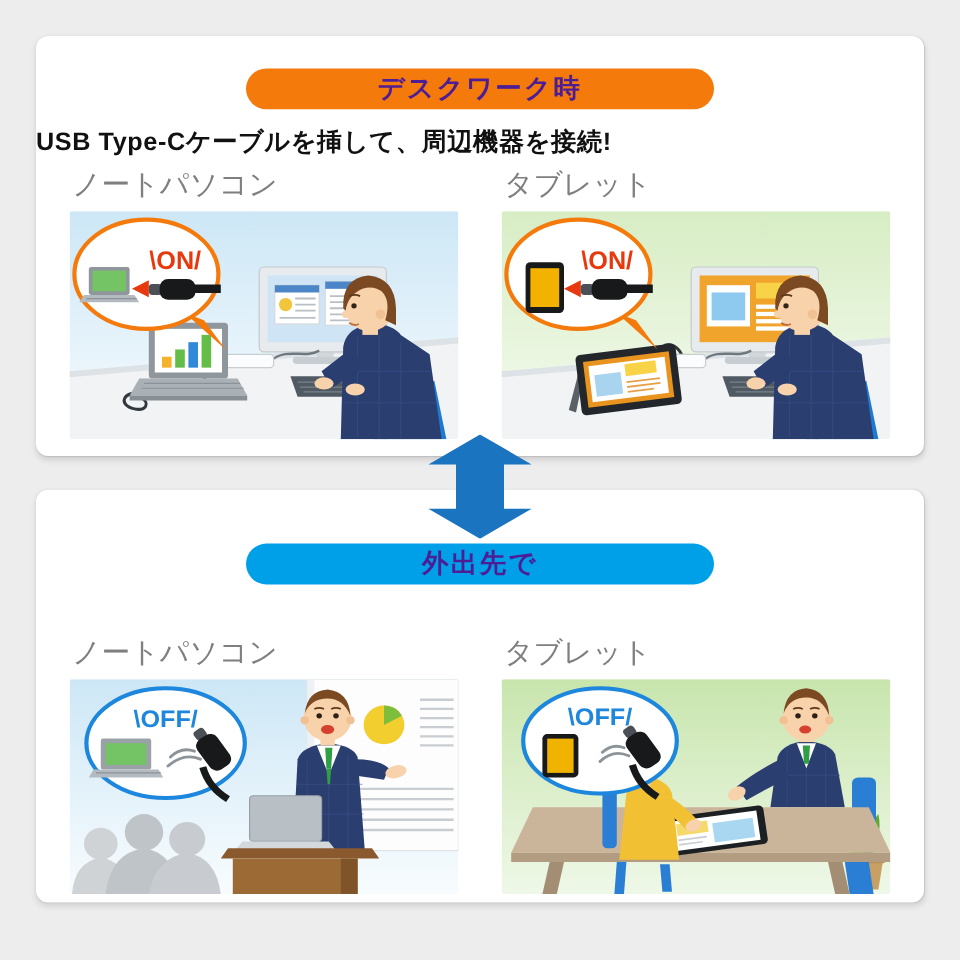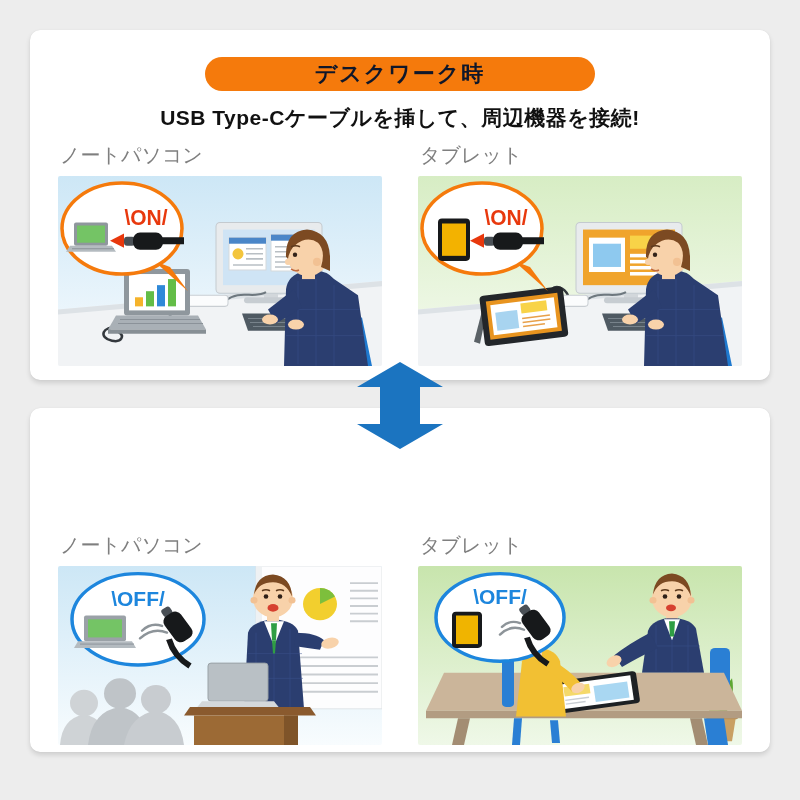--- a/index.html
+++ b/index.html
@@ -10,39 +10,39 @@
   }
   .panel{
     position:absolute;left:30px;width:740px;background:var(--panel-bg,#ffffff);
     border-radius:10px;
     box-shadow:0 3px 5px rgba(0,0,0,.13),0 0 1px rgba(0,0,0,.10);
   }
   #panel-top{top:30px;height:350px}
   #panel-bottom{top:408px;height:344px}
   .badge{
     position:absolute;left:175px;width:390px;height:34px;border-radius:17px;
-    color:#0f172a;font-size:22px;font-weight:bold;letter-spacing:2px;
+    color:#4c1d95;font-size:22px;font-weight:bold;letter-spacing:2px;
     display:flex;align-items:center;justify-content:center;
   }
   #panel-top .badge{top:27px;background:var(--orange,#f57a0c)}
   #panel-bottom .badge{top:45px;background:var(--badge-blue,#00a0e9)}
   .subtitle{
-    position:absolute;left:0;width:100%;text-align:center;
+    position:absolute;left:0;width:100%;text-align:left;
     font-size:21px;font-weight:bold;color:var(--title-text,#111);
     letter-spacing:0.5px;
   }
   #panel-top .subtitle{top:74px}
   #panel-bottom .subtitle{top:92px}
   .fig{position:absolute;width:324px}
   #panel-top .fig{top:112px}
   #panel-bottom .fig{top:124px}
   .fig.left{left:28px}
   .fig.right{left:388px}
   .fig .label{
-    display:block;font-size:20px;line-height:26px;color:var(--label-gray,#7f7f7f);
+    display:block;font-size:24px;line-height:26px;color:var(--label-gray,#7f7f7f);
     margin:0 0 8px 2px;
   }
   svg.scene{display:block;border-radius:2px}
   #panel-top svg.scene{width:324px;height:190px}
   #panel-bottom svg.scene{width:324px;height:179px}
   #updown-arrow{position:absolute;left:357px;top:362px;width:86px;height:87px;z-index:5}
   svg text.callout{font-family:"Liberation Sans","DejaVu Sans",sans-serif;font-weight:bold;font-size:21px}
 </style>
 </head>
 <body>
@@ -228,20 +228,21 @@
       </g>
     </svg>
   </figure>
 </section>
 
 <svg id="updown-arrow" viewBox="0 0 86 87">
   <polygon points="43,0 86,25 63,25 63,62 86,62 43,87 0,62 23,62 23,25 0,25" fill="var(--arrow-blue,#1b74c0)"></polygon>
 </svg>
 
 <section class="panel" id="panel-bottom">
+  <div class="badge">外出先で</div>
 
   <figure class="fig left" style="margin:0">
     <figcaption class="label">ノートパソコン</figcaption>
     <svg class="scene" viewBox="0 0 324 188" preserveAspectRatio="none">
       <defs>
         <linearGradient id="g3" x1="0" y1="0" x2="0" y2="1">
           <stop offset="0" stop-color="#cde7f6"></stop>
             <stop offset="1" stop-color="#f8fcfe"></stop>
         </linearGradient>
       </defs>

